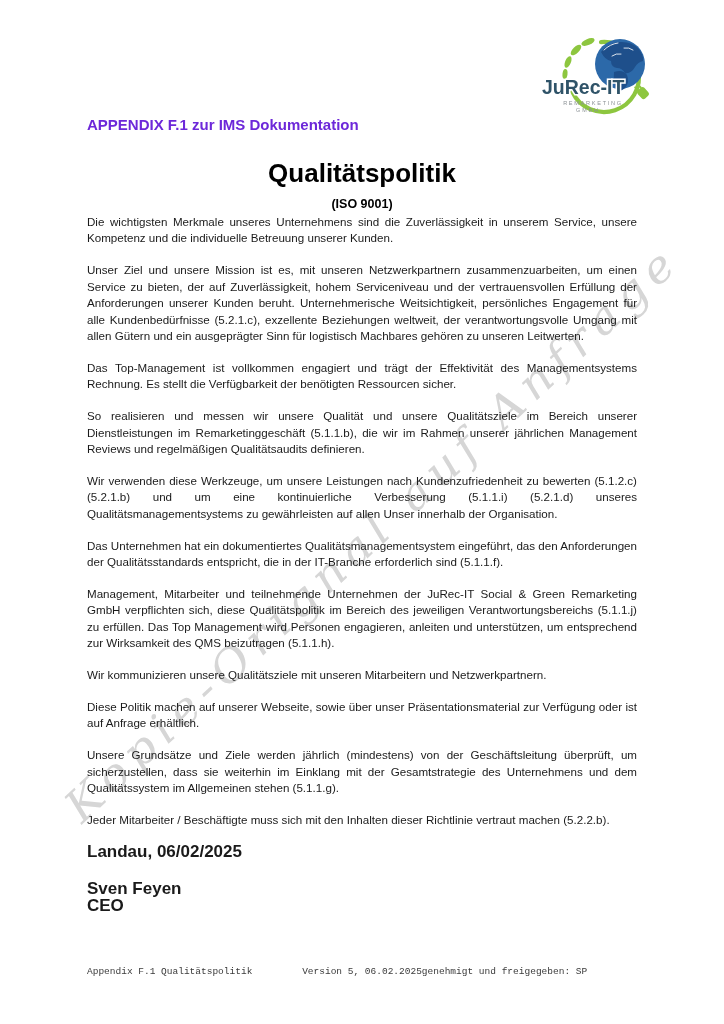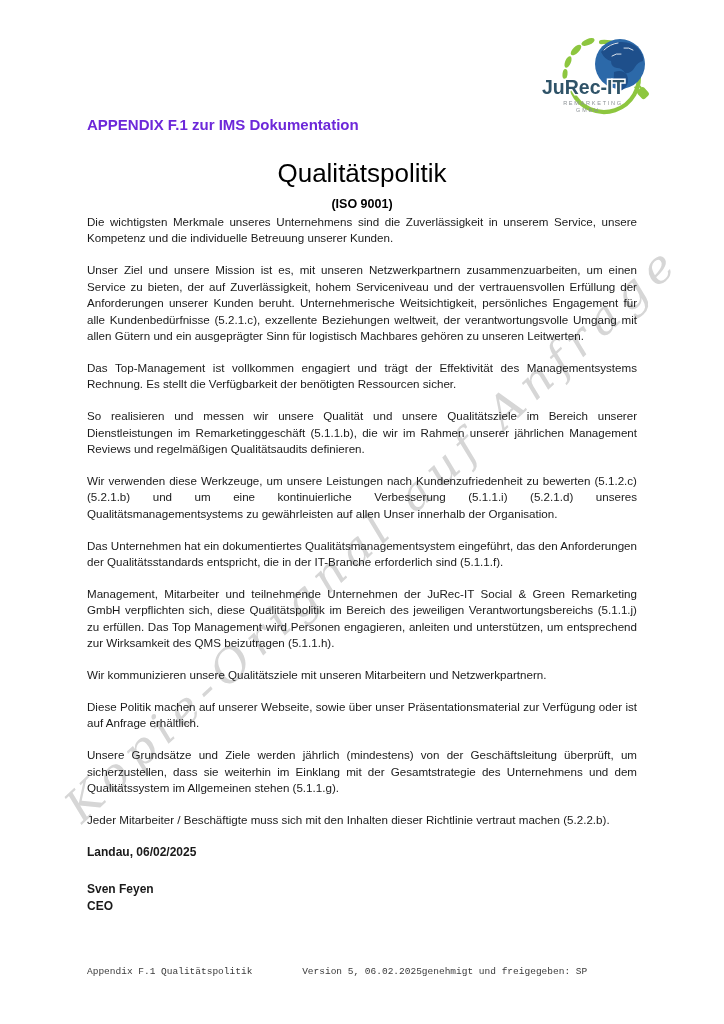--- a/index.html
+++ b/index.html
@@ -40,40 +40,40 @@
   .appendix{
     margin:116px 0 0 0;
     font-size:15px;
     font-weight:bold;
     color:#6d28d9;
   }
   .doc-title{
     margin-top:25px;
     text-align:center;
     font-size:26px;
-    font-weight:normal;
+    font-weight:bold;
     color:#000;
   }
   .doc-subtitle{
     text-align:center;
     font-size:12.5px;
     font-weight:bold;
     margin-top:8px;
     color:#000;
   }
   .body-p{
     margin:0 0 15.5px 0;
     font-size:11.6px;
     line-height:16.4px;
     text-align:justify;
     text-justify:inter-word;
   }
   .body-p:first-of-type{margin-top:3px;}
   .sig{
-    font-size:12px;
+    font-size:17px;
     line-height:16.4px;
     font-weight:bold;
     margin:0;
   }
   .sig.place-date{margin:0 0 21px 0;}
   .footer{
     position:absolute;
     left:87px;right:87px;
     top:966px;
     display:grid;

